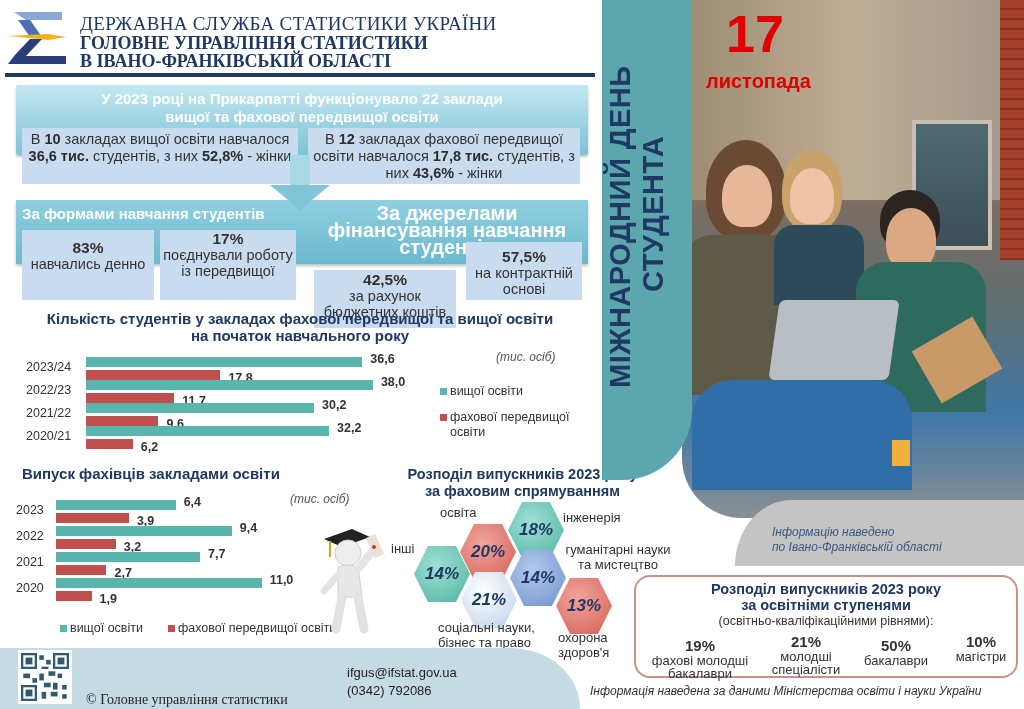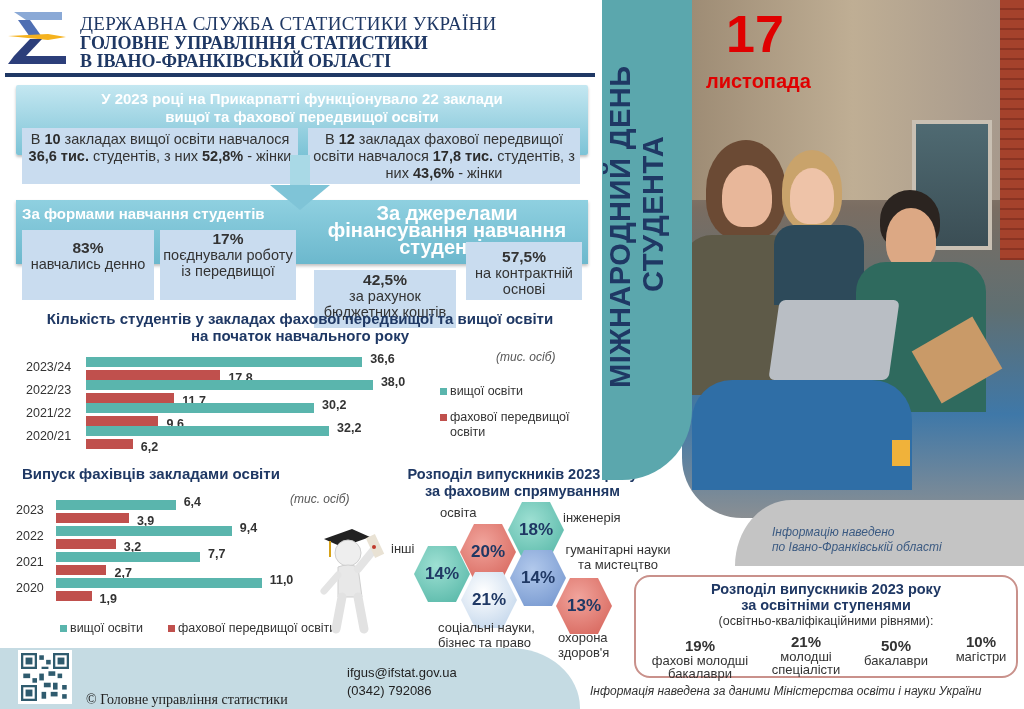--- a/index.html
+++ b/index.html
@@ -37,21 +37,21 @@
   .ch1-title { left: 40px; top: 310px; width: 520px; text-align: center; font-weight: bold; font-size: 15px; line-height: 17px; color: #1f3864; }
   .ch-label { font-size: 12.5px; color: #333; }
   .bar-t { background: #5ab5ad; height: 10px; }
   .bar-r { background: #c0504d; height: 10px; }
   .val { font-size: 12.5px; font-weight: bold; color: #333; }
   .unit { font-style: italic; font-size: 12px; color: #555; }
   .leg-sq { width: 7px; height: 7px; display: inline-block; margin-right: 3px; }
   .legend-text { font-size: 12.5px; color: #333; line-height: 15px; }
 
   
-  .hex { width: 56px; height: 56px; clip-path: polygon(25% 0, 75% 0, 100% 50%, 75% 100%, 25% 100%, 0 50%); display: flex; align-items: center; justify-content: center; font-weight: bold; font-size: 17px; color: #1f3864; }
+  .hex { width: 56px; height: 56px; clip-path: polygon(25% 0, 75% 0, 100% 50%, 75% 100%, 25% 100%, 0 50%); display: flex; align-items: center; justify-content: center; font-weight: bold; font-size: 17px; color: #1f3864; font-style: italic; }
   .hex-teal { background: radial-gradient(circle at 40% 35%, #9ee0d3, #4fb3a3); }
   .hex-red { background: radial-gradient(circle at 40% 35%, #f1a49c, #d45f55); }
   .hex-blue { background: radial-gradient(circle at 40% 35%, #b2c9ec, #6f92cc); }
   .hex-light { background: radial-gradient(circle at 40% 35%, #ffffff, #b8cfe8); }
   .hex-lbl { font-size: 13px; color: #333; line-height: 15px; }
   .ch3-title { left: 380px; top: 466px; width: 285px; text-align: center; font-weight: bold; font-size: 14.5px; line-height: 17px; color: #1f3864; }
 
   
   .photo { left: 682px; top: 0; width: 342px; height: 518px; overflow: hidden; border-bottom-left-radius: 60px; background: linear-gradient(180deg, #8b7a6b 0%, #a8977f 22%, #7a6d62 40%, #5f6f72 60%, #3f78a8 80%, #8a8f93 100%); }
   .photo-wall { left: 0; top: 0; width: 342px; height: 200px; background: linear-gradient(90deg, #9c8a73, #bfae94 50%, #a3968b); }

